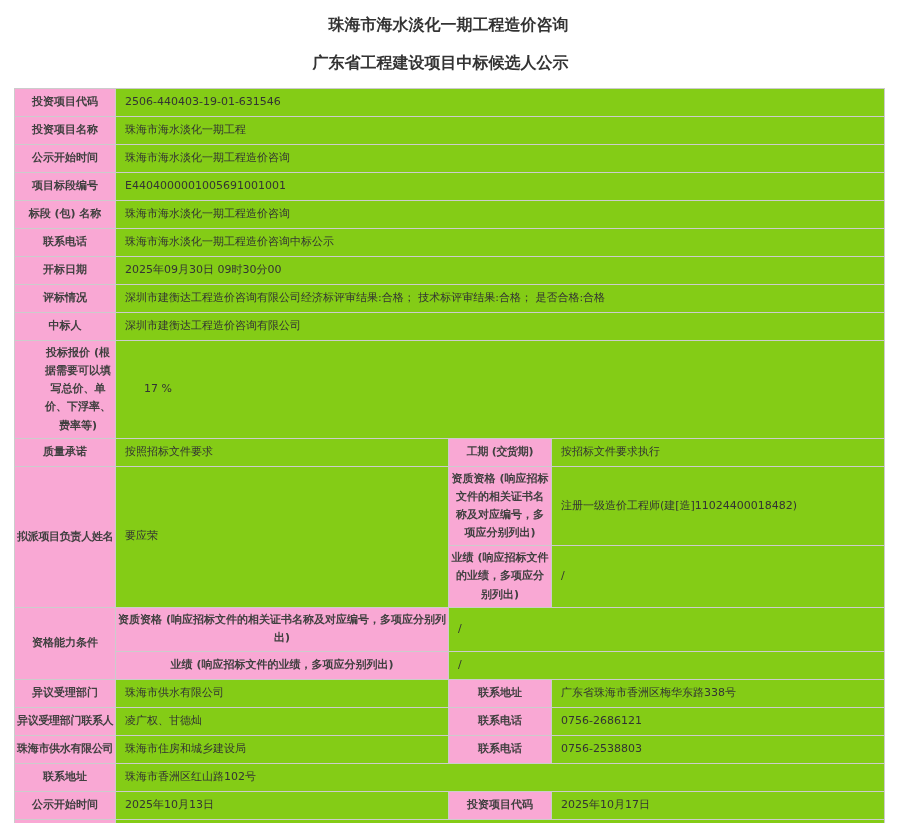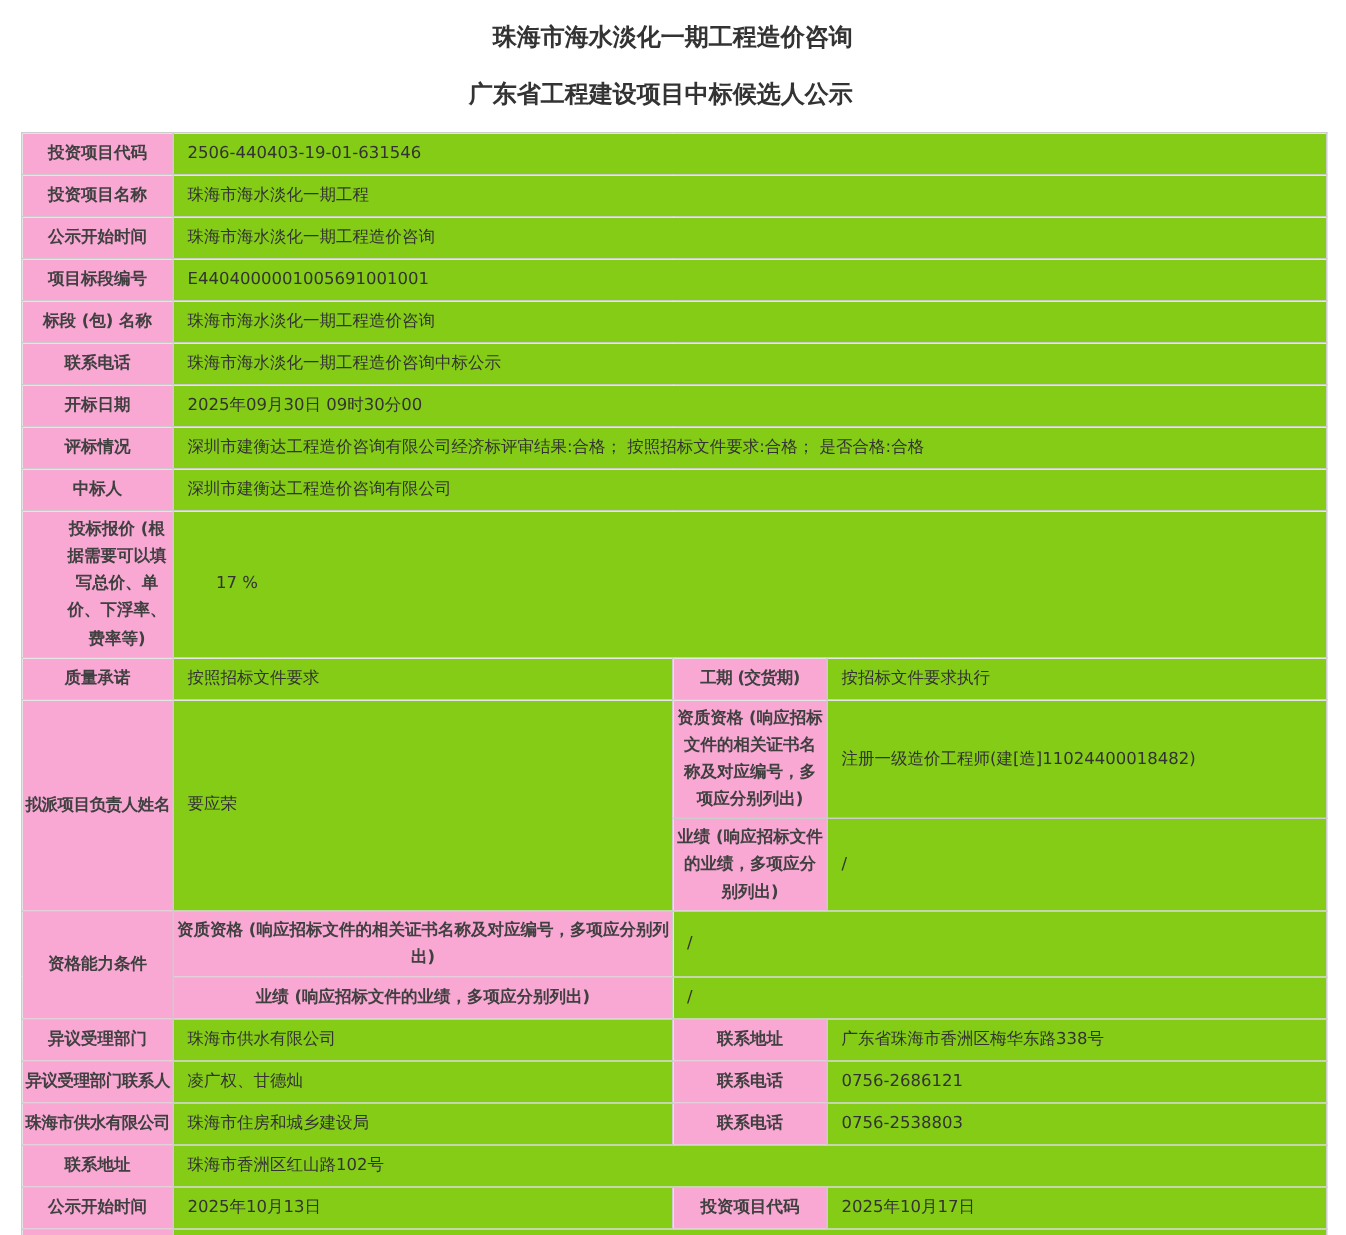--- a/index.html
+++ b/index.html
@@ -120,21 +120,21 @@
         <td class="val" colspan="3">珠海市海水淡化一期工程造价咨询中标公示</td>
       </tr>
 
       <tr class="h28">
         <td class="lbl">开标日期</td>
         <td class="val" colspan="3">2025年09月30日 09时30分00</td>
       </tr>
 
       <tr class="h28">
         <td class="lbl">评标情况</td>
-        <td class="val" colspan="3">深圳市建衡达工程造价咨询有限公司经济标评审结果:合格； 按照招标文件要求:合格； 是否合格:合格</td>
+        <td class="val" colspan="3">深圳市建衡达工程造价咨询有限公司经济标评审结果:合格； 技术标评审结果:合格； 是否合格:合格</td>
       </tr>
 
       <tr class="h28">
         <td class="lbl">中标人</td>
         <td class="val" colspan="3">深圳市建衡达工程造价咨询有限公司</td>
       </tr>
 
       <tr class="h70">
         <td class="lbl">投标报价 (根据需要可以填写总价、单价、下浮率、费率等)</td>
         <td class="val" colspan="3">17 %</td>

